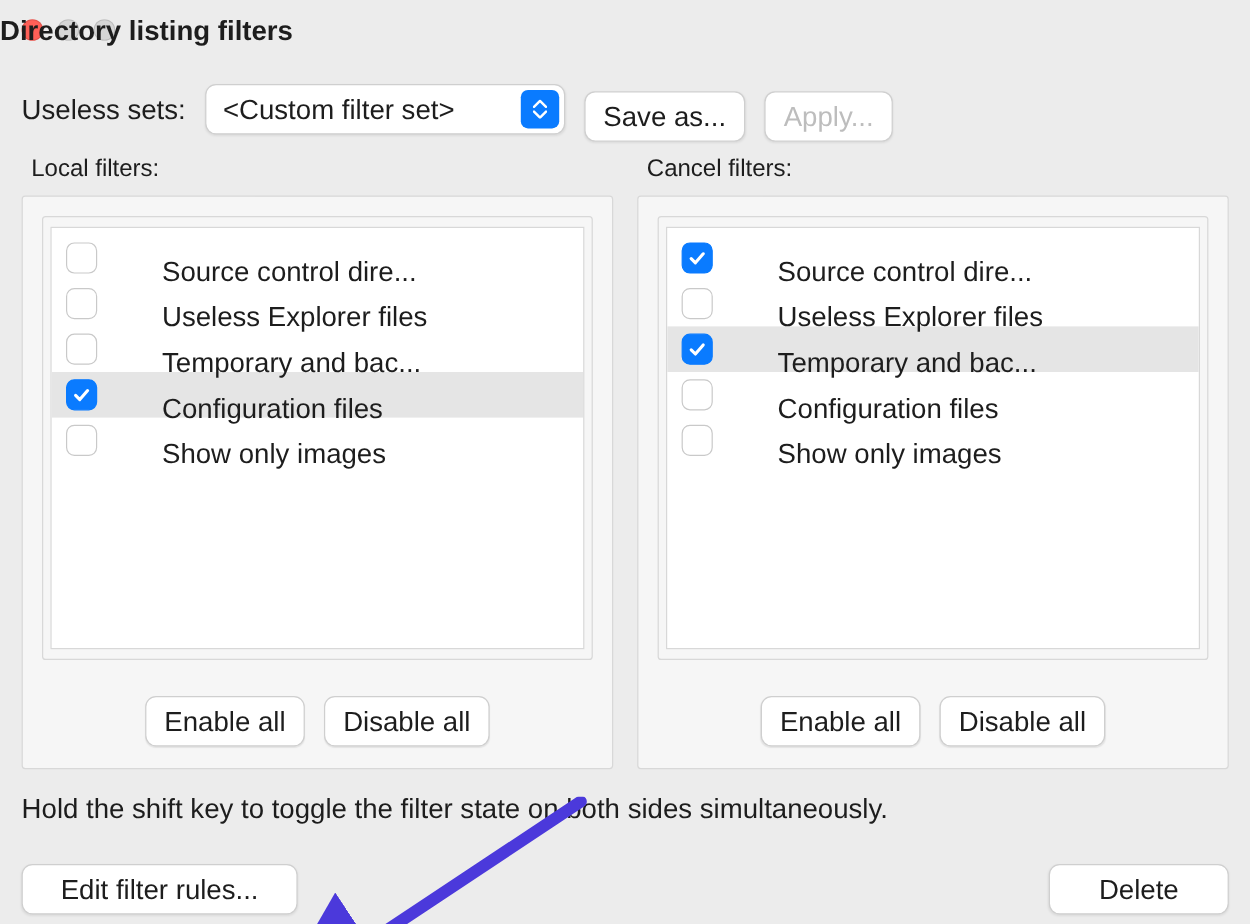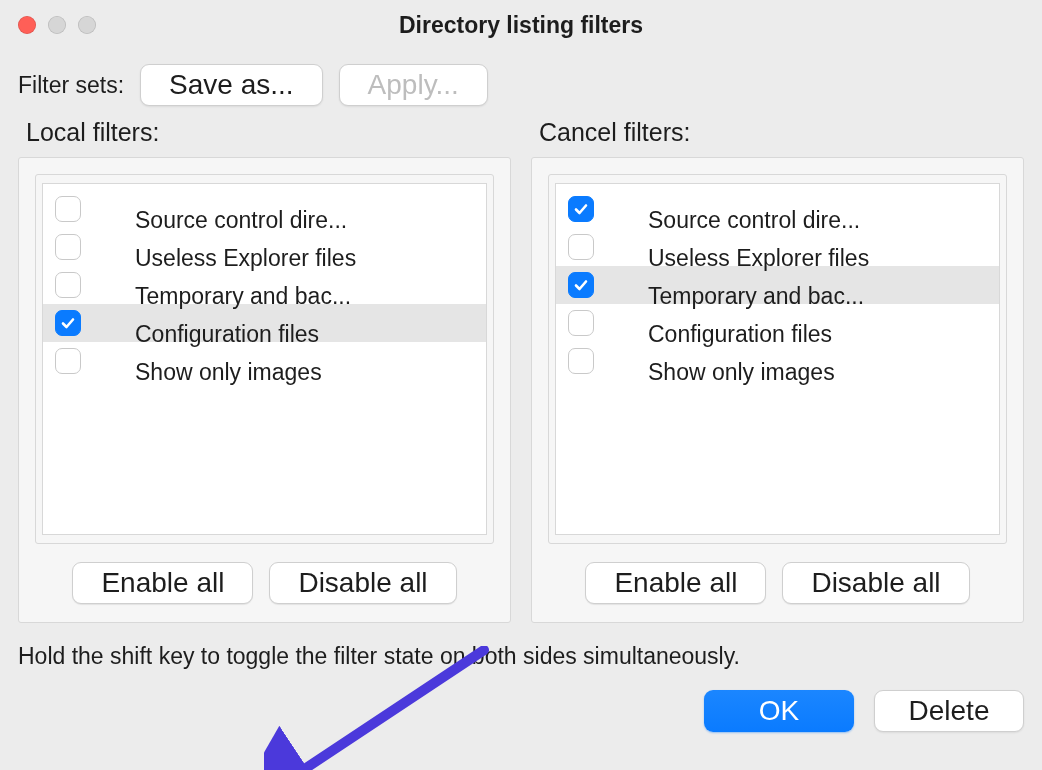--- a/index.html
+++ b/index.html
@@ -28,21 +28,21 @@
   .titlebar{
     height:50px;
     display:flex;align-items:center;
     position:relative;
     padding-left:18px;
   }
   .traffic{display:flex;gap:12px;align-items:center}
   .light{width:18px;height:18px;border-radius:50%;background:#d6d6d6;box-shadow:inset 0 0 0 .8px rgba(0,0,0,.12)}
   .light.close{background:#ff5f57}
   .title{
-    position:absolute;left:0;right:0;text-align:center;
+    position:absolute;left:0;right:0;text-align:left;
     font-weight:700;
   }
   .toprow{
     display:flex;align-items:center;
     padding:14px 18px 10px 18px;
     gap:16px;
   }
   .label{font-weight:400;white-space:nowrap}
   .select{
     flex:0 0 300px;
@@ -57,49 +57,50 @@
   }
   .select .arrows{
     position:absolute;right:4px;top:4px;bottom:4px;width:32px;
     border-radius:6px;
     background:var(--accent);
     display:flex;flex-direction:column;align-items:center;justify-content:center;
   }
   .select .arrows svg{display:block}
   .btn{
     height:42px;
-    padding:0 28px;
+    padding:0 15px;
     border-radius:var(--r);
     background:#ffffff;
     border:1px solid var(--border);
     box-shadow:var(--shadow);
     color:var(--text);
-    font-size:28px;
+    font-size:23px;
     display:inline-flex;align-items:center;justify-content:center;
     white-space:nowrap;
+    margin-top:12px;
   }
   .btn.disabled{color:var(--disabled)}
   .btn.primary{
     background:linear-gradient(#1b86ff,#0a7bff);
     border:none;color:#fff;font-weight:500;
     box-shadow:0 1px 2px rgba(10,123,255,.4);
   }
   .content{
     display:flex;gap:20px;
     padding:0 18px;
   }
   .col{
     flex:1;
     background:var(--panel);
     border:1px solid var(--border2);
     border-radius:3px;
     padding:16px 16px 18px 16px;
   }
   .col-label{
-    font-size:25px;
+    font-size:20px;
     margin:-4px 0 10px 8px;
   }
   .col-box{
     margin-top:6px;
   }
   .listouter{border:1px solid var(--border2);border-radius:3px;padding:8px 6px;background:#f6f6f6}
   .list{
     background:var(--inner);
     border:1px solid var(--border2);
     height:352px;
@@ -147,21 +148,32 @@
 <div class="titlebar">
   <div class="traffic">
     <div class="light close"></div>
     <div class="light"></div>
     <div class="light"></div>
   </div>
   <div class="title">Directory listing filters</div>
 </div>
 
 <div class="toprow">
-  <span class="label">Filter sets:</span>
+  <span class="label">Useless sets:</span>
+  <div class="select">
+    <span>&lt;Custom filter set&gt;</span>
+    <div class="arrows">
+      <svg width="12" height="8" viewBox="0 0 12 8">
+          <path d="M1 6 L6 1 L11 6" fill="none" stroke="#fff" stroke-width="2" stroke-linecap="round" stroke-linejoin="round"></path>
+        </svg>
+      <svg width="12" height="8" viewBox="0 0 12 8">
+          <path d="M1 2 L6 7 L11 2" fill="none" stroke="#fff" stroke-width="2" stroke-linecap="round" stroke-linejoin="round"></path>
+        </svg>
+    </div>
+  </div>
   <div class="btn">Save as...</div>
   <div class="btn disabled">Apply...</div>
 </div>
 
 <div class="content">
 
   <div class="col-box" style="flex:1">
     <div class="col-label">Local filters:</div>
     <div class="col">
       <div class="listouter">
@@ -249,16 +261,16 @@
     <defs>
       <marker id="ah" markerWidth="10" markerHeight="10" refX="3" refY="5" orient="auto">
         <path d="M0,0 L10,5 L0,10 z" fill="#4b39db"></path>
       </marker>
     </defs>
     <line x1="220" y1="4" x2="18" y2="138" stroke="#4b39db" stroke-width="10" stroke-linecap="round" marker-end="url(#ah)"></line>
   </svg>
 </div>
 
 <div class="footer">
+  <div class="btn" style="min-width:230px">Edit filter rules...</div>
   <div class="spacer"></div>
-  <div class="btn primary">OK</div>
   <div class="btn">Delete</div>
 </div>
 
 </body></html>

